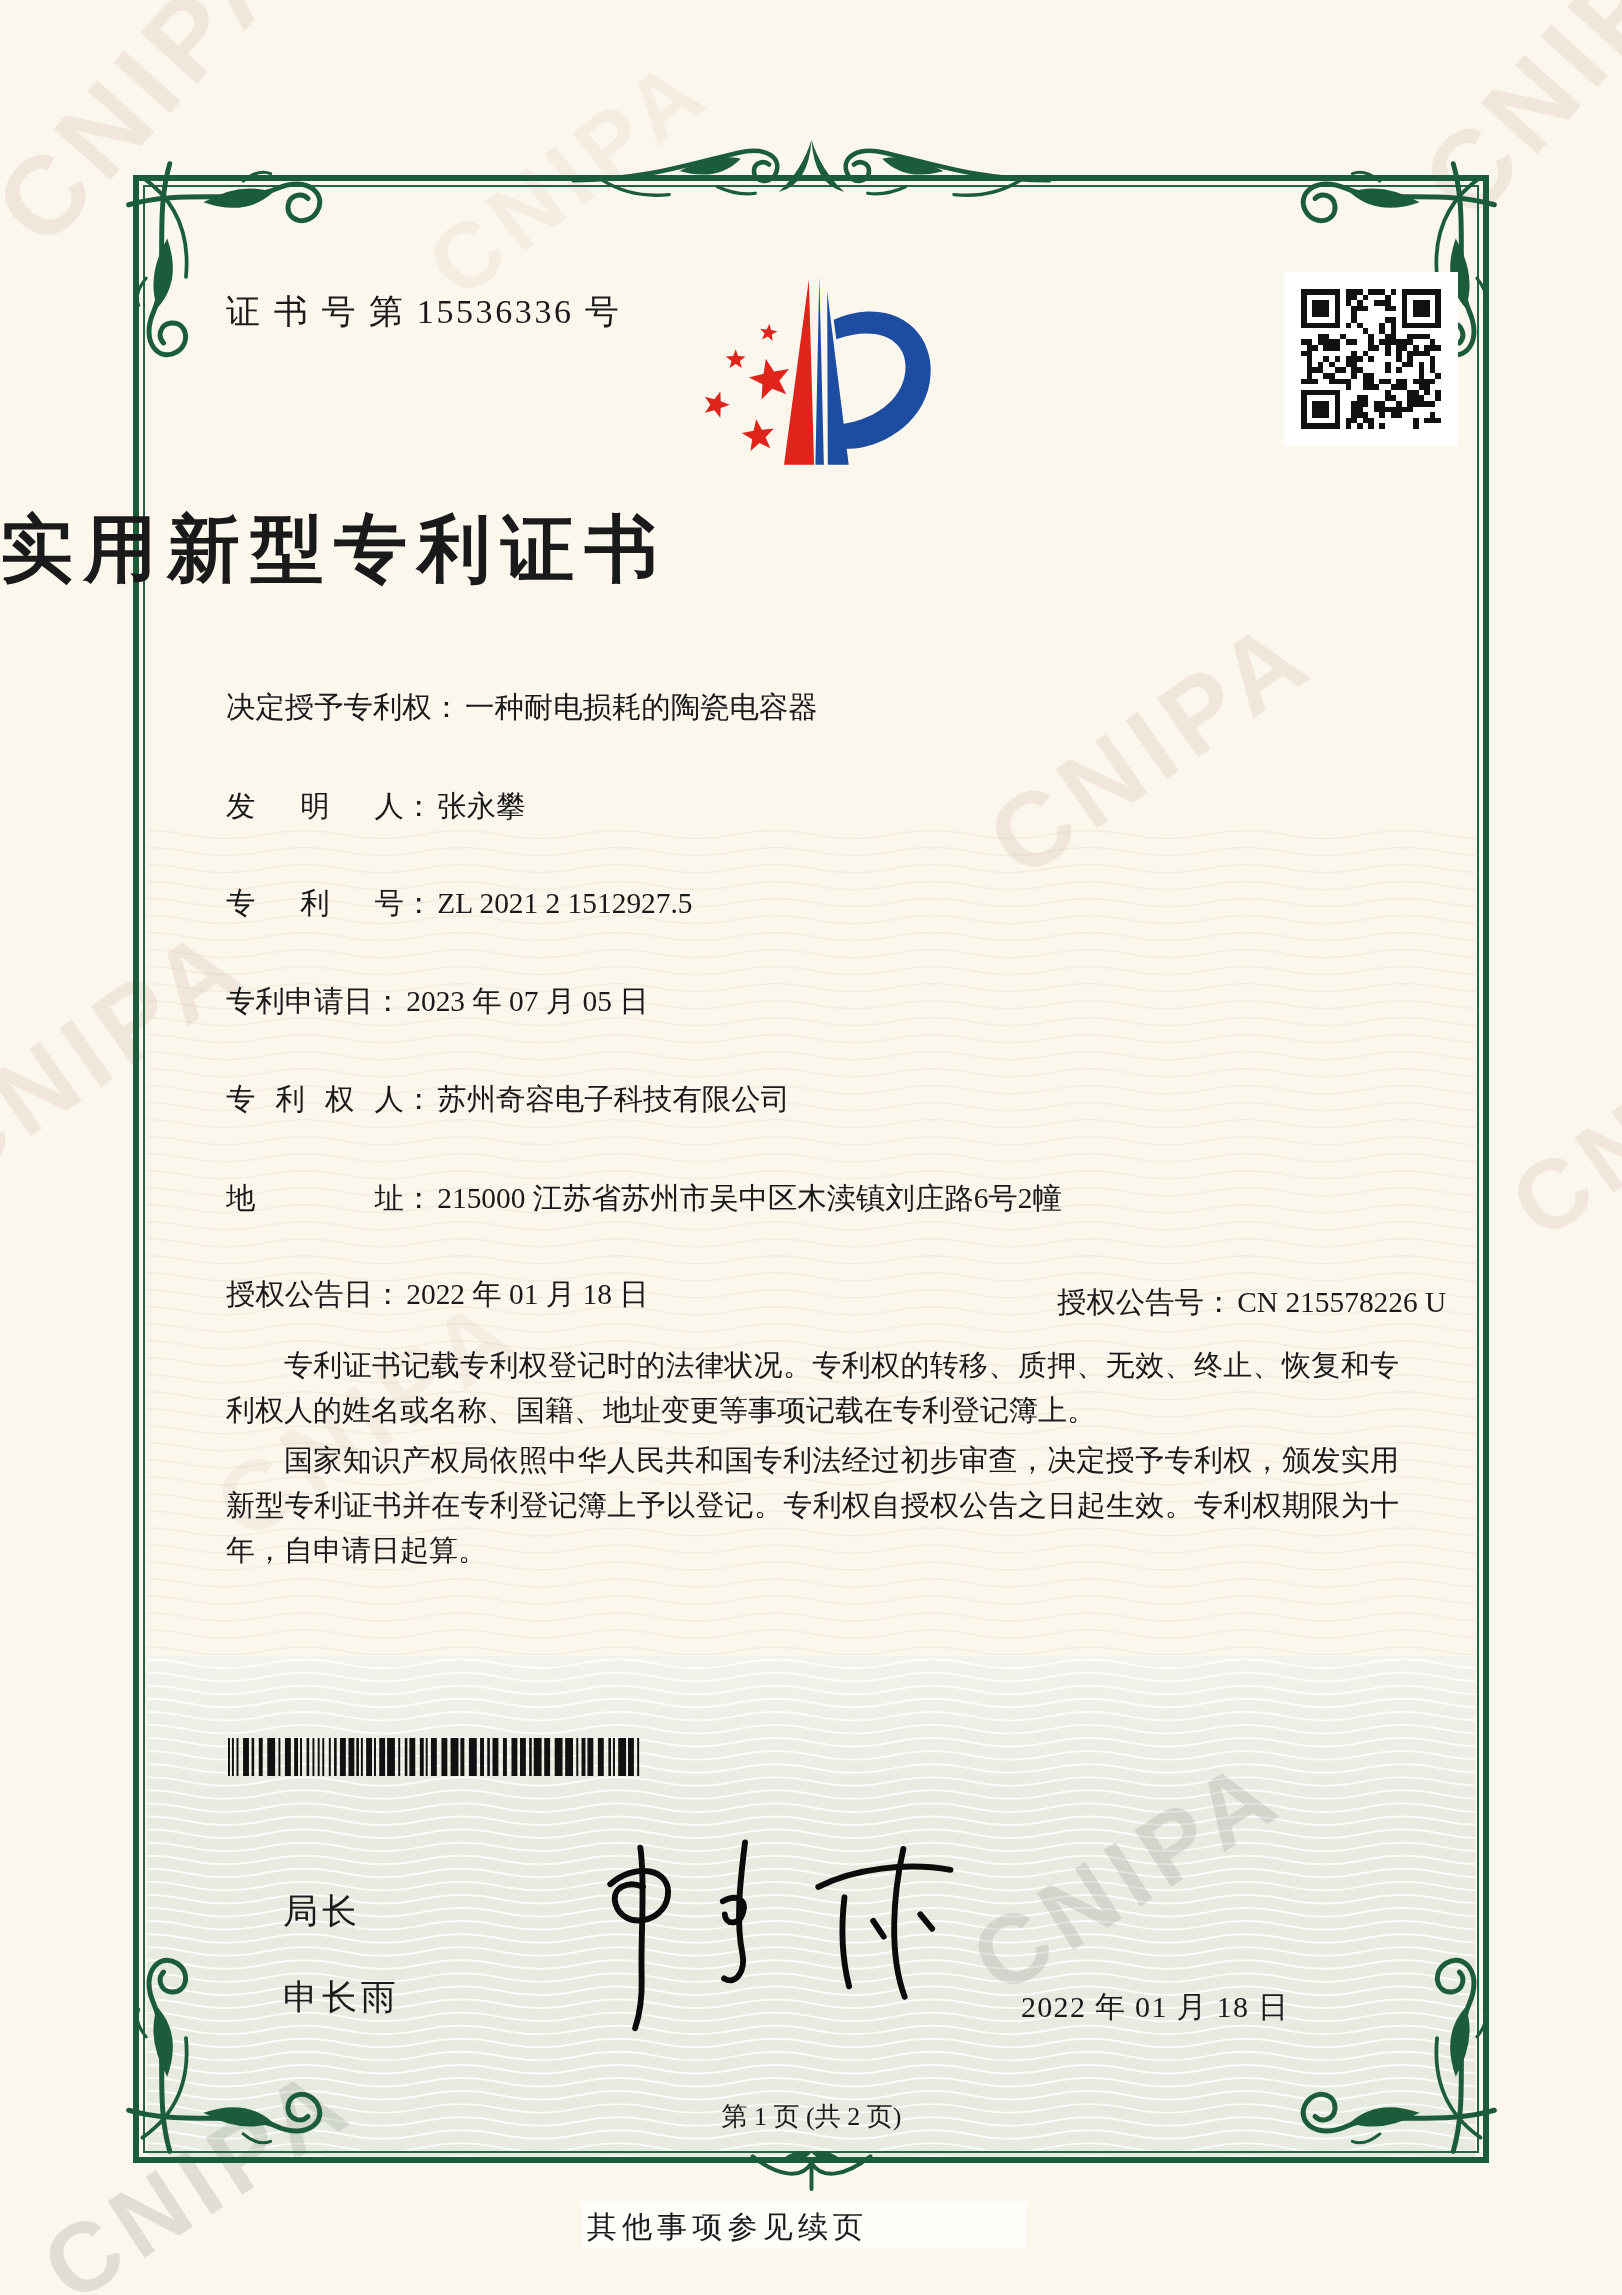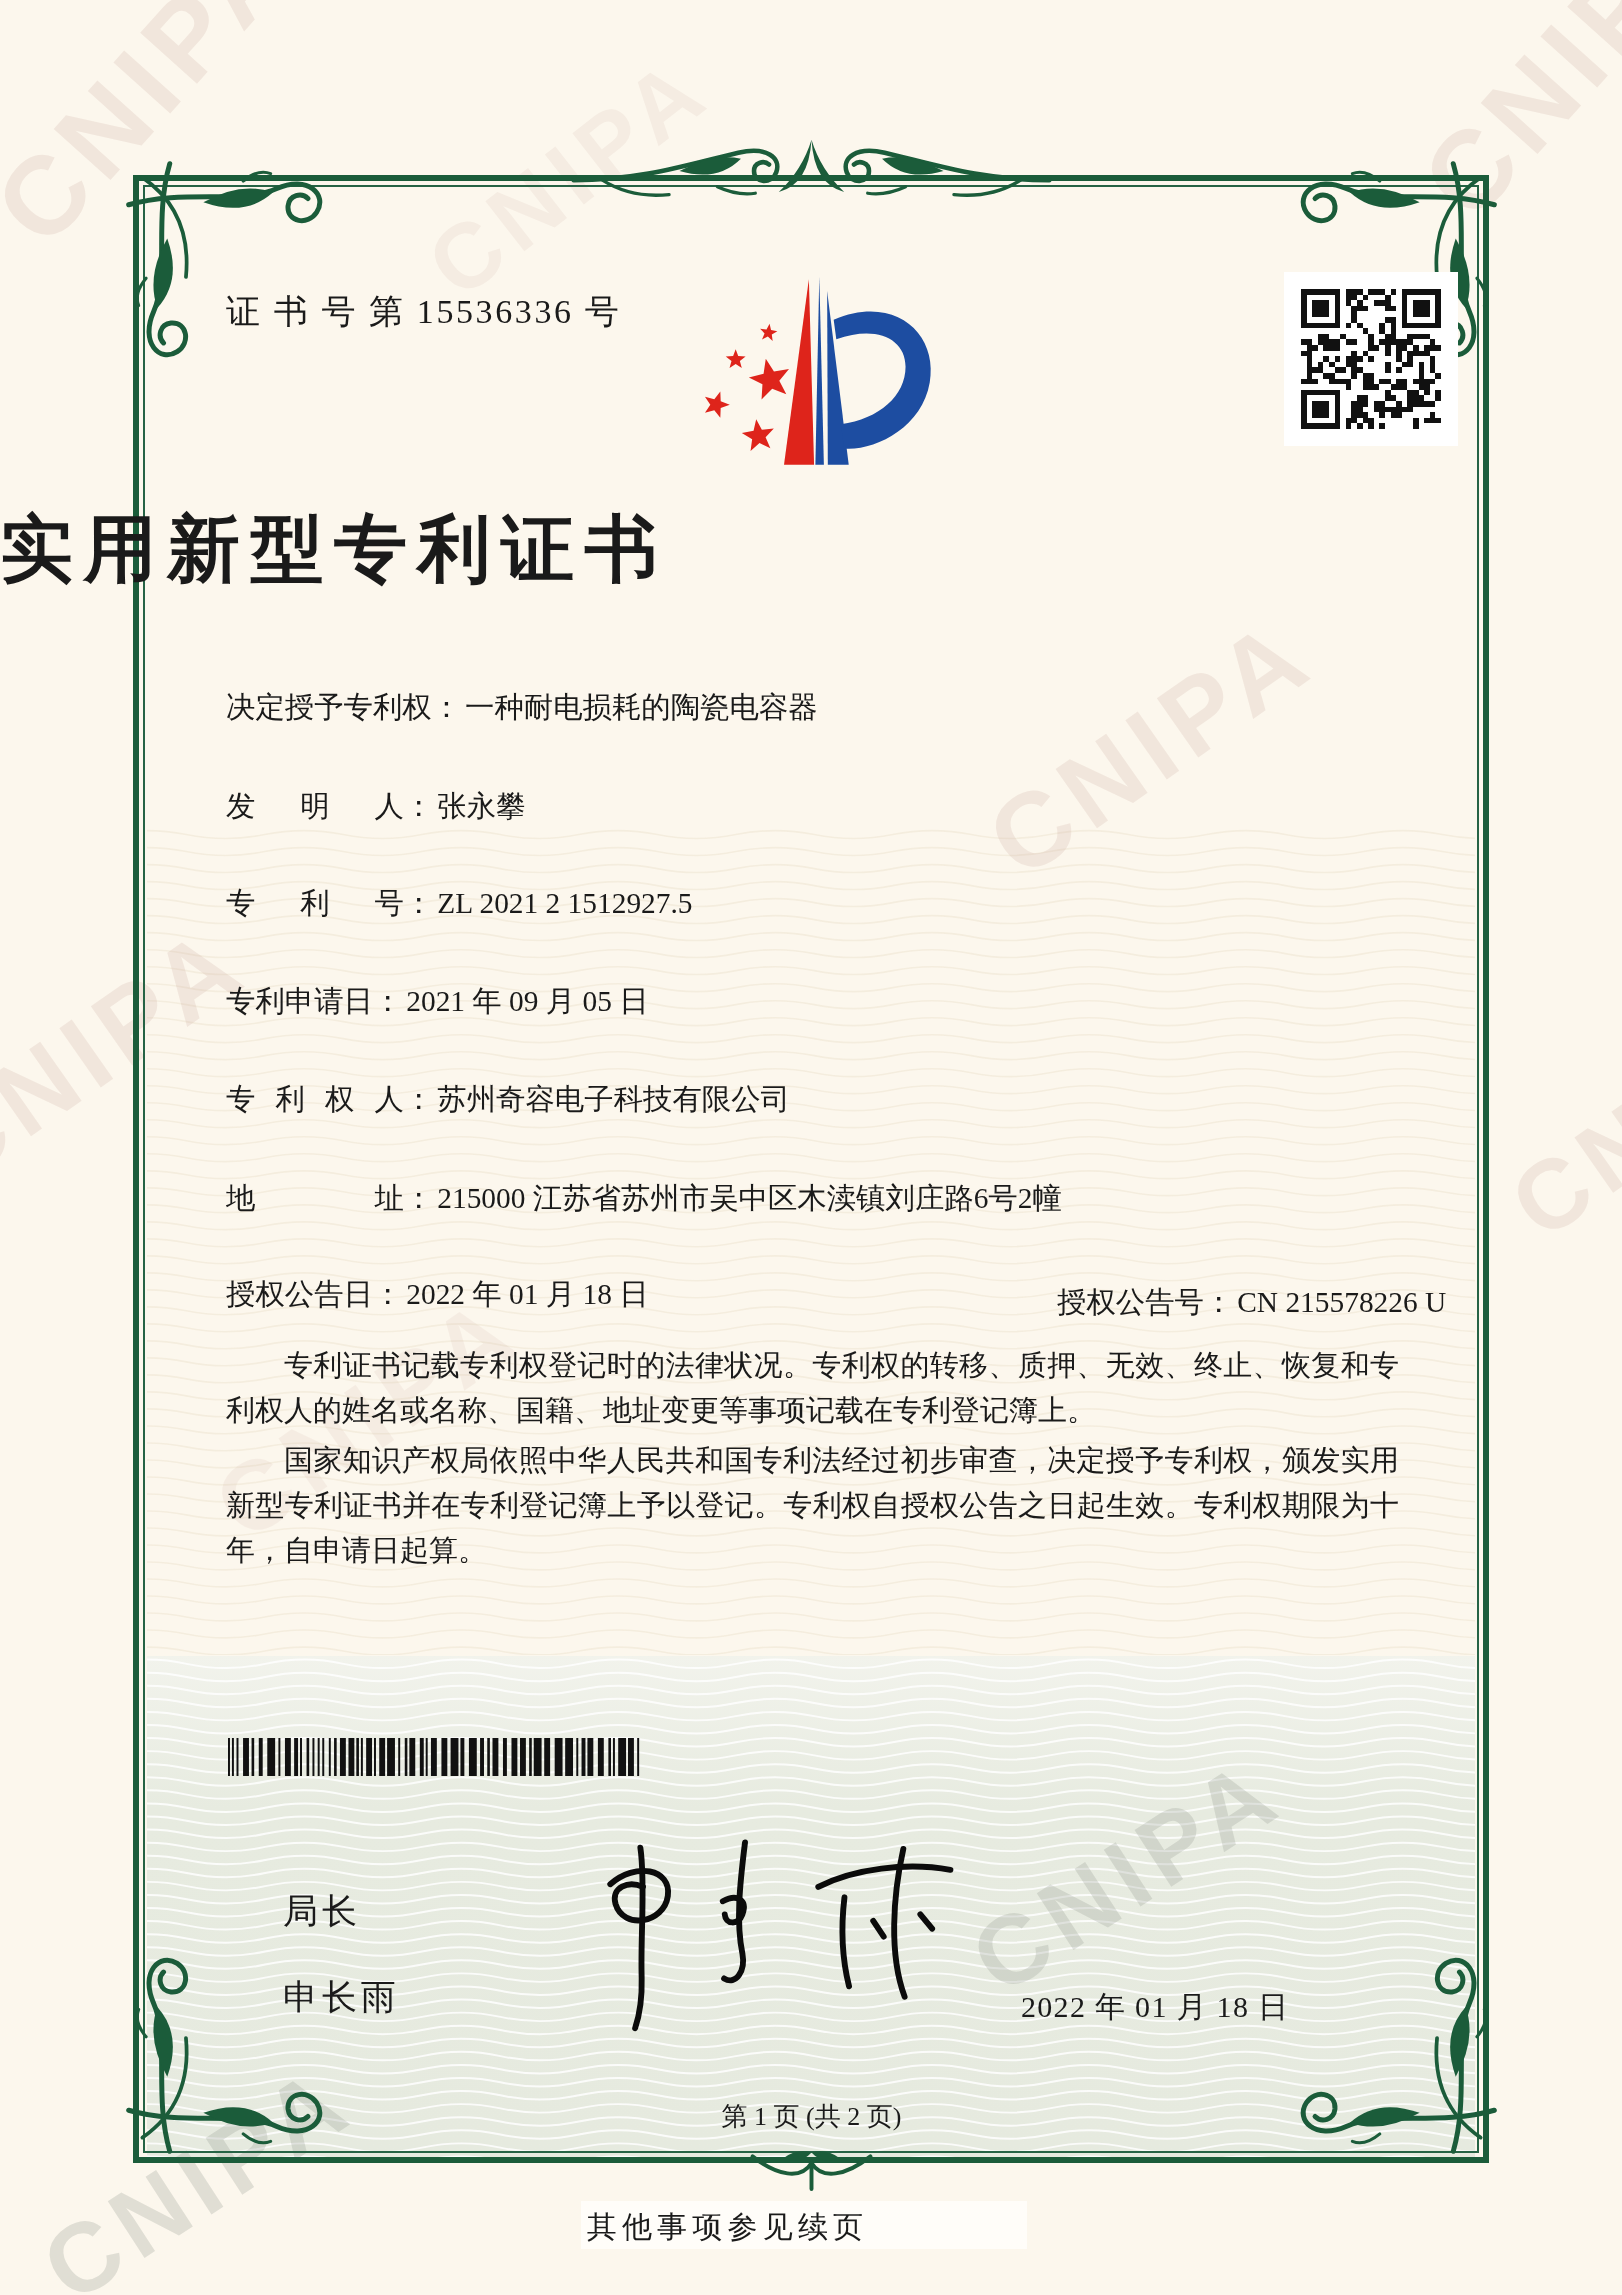--- a/index.html
+++ b/index.html
@@ -430,21 +430,21 @@
   <div class="field tight" style="top:688px">
     <span class="flabel">决定授予专利权</span><span>：</span><span class="fvalue">一种耐电损耗的陶瓷电容器</span>
   </div>
   <div class="field" style="top:787px">
     <span class="flabel">发明人</span><span>：</span><span class="fvalue">张永攀</span>
   </div>
   <div class="field" style="top:884px">
     <span class="flabel">专利号</span><span>：</span><span class="fvalue">ZL 2021 2 1512927.5</span>
   </div>
   <div class="field tight" style="top:982px">
-    <span class="flabel">专利申请日</span><span>：</span><span class="fvalue">2021 年 09 月 05 日</span>
+    <span class="flabel">专利申请日</span><span>：</span><span class="fvalue">2023 年 07 月 05 日</span>
   </div>
   <div class="field" style="top:1080px">
     <span class="flabel">专利权人</span><span>：</span><span class="fvalue">苏州奇容电子科技有限公司</span>
   </div>
   <div class="field" style="top:1179px">
     <span class="flabel">地址</span><span>：</span><span class="fvalue">215000 江苏省苏州市吴中区木渎镇刘庄路6号2幢</span>
   </div>
 
   <div class="field tight" style="top:1275px;width:1178px">
     <span>授权公告日</span><span>：</span><span class="fvalue">2022 年 01 月 18 日</span>

